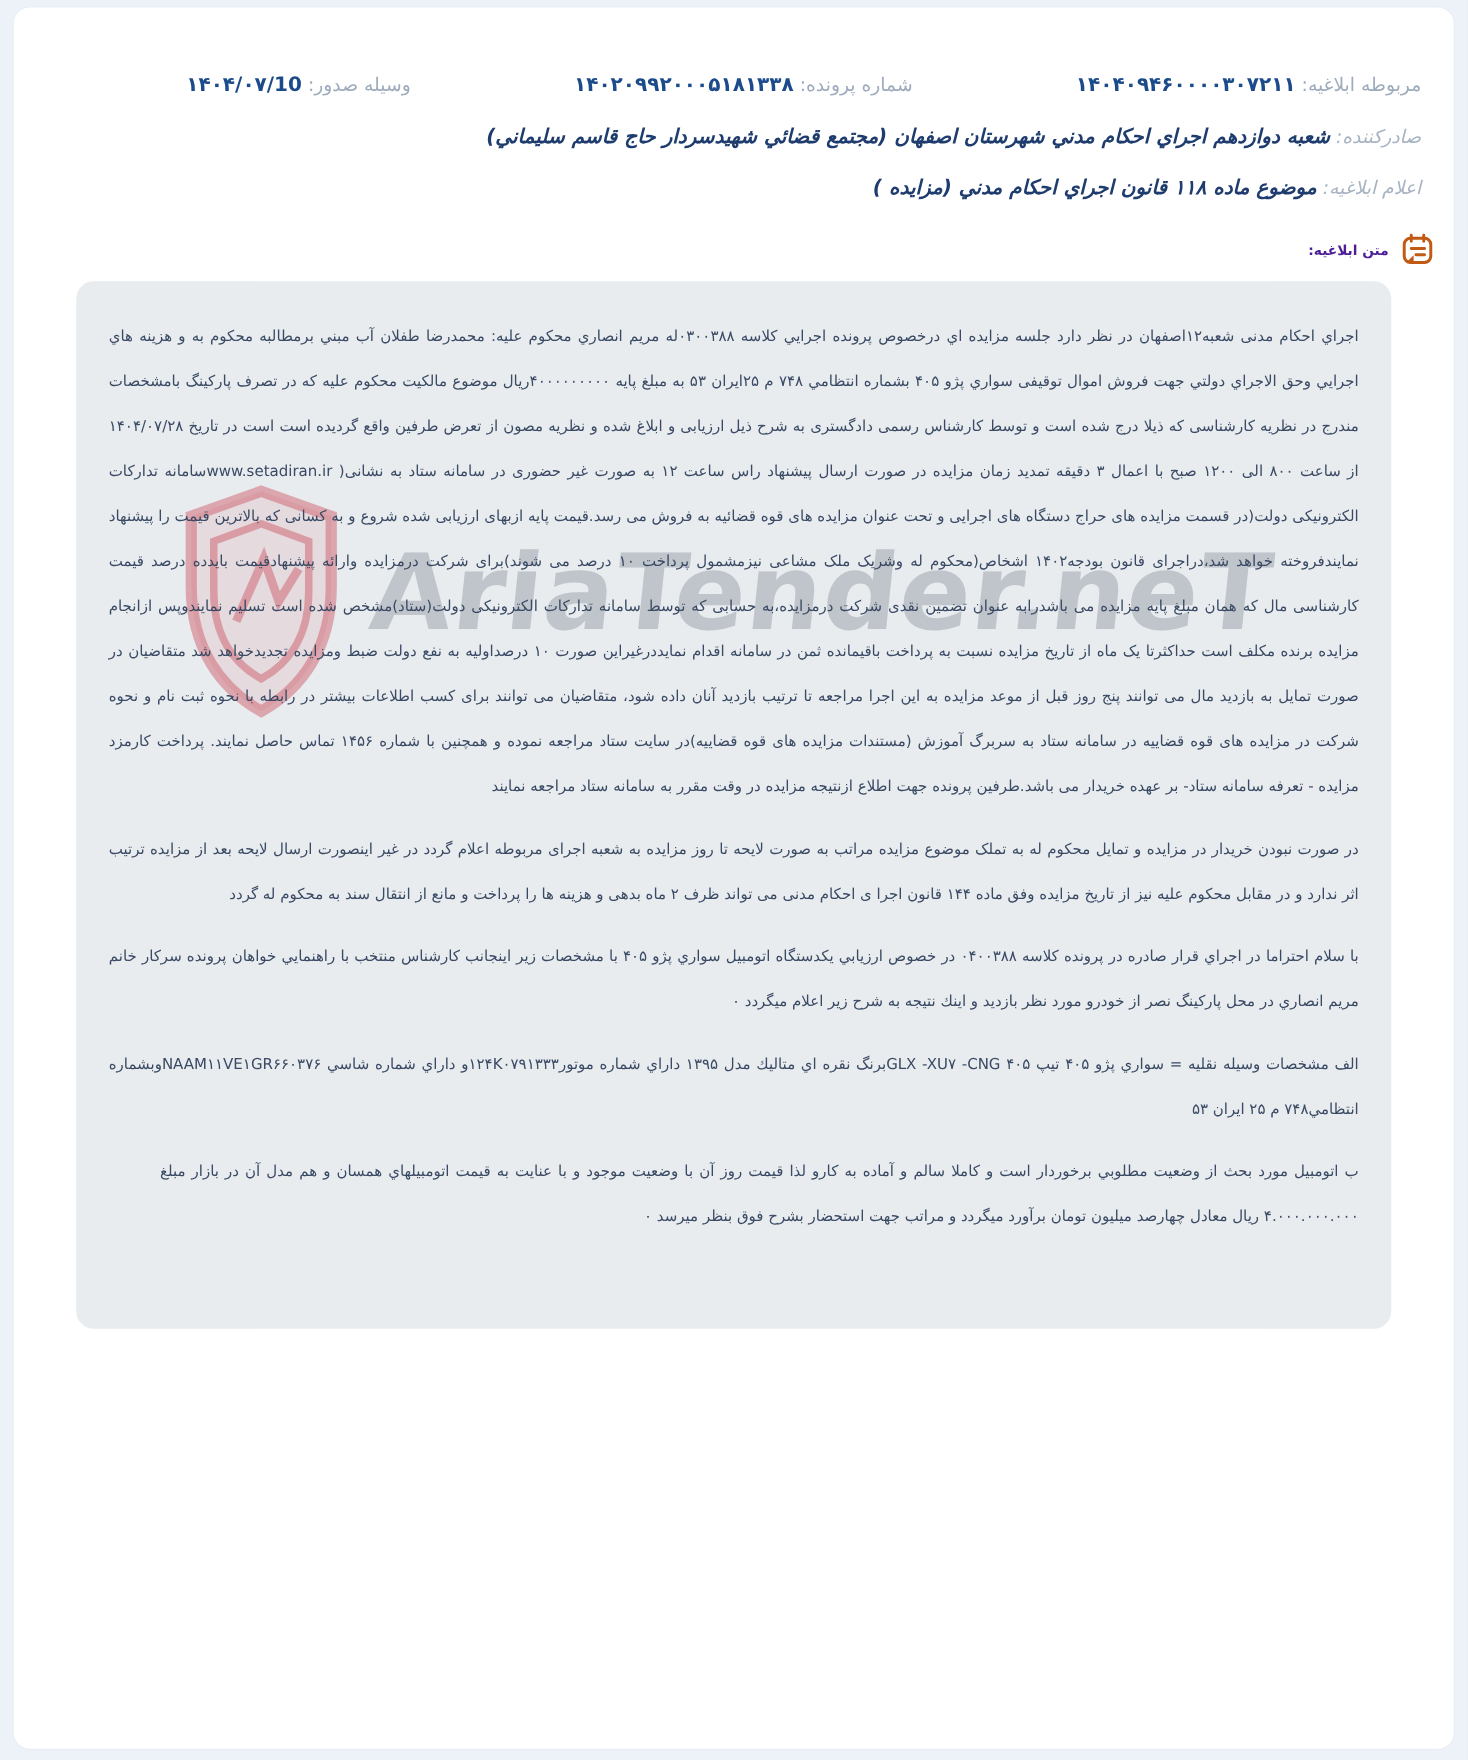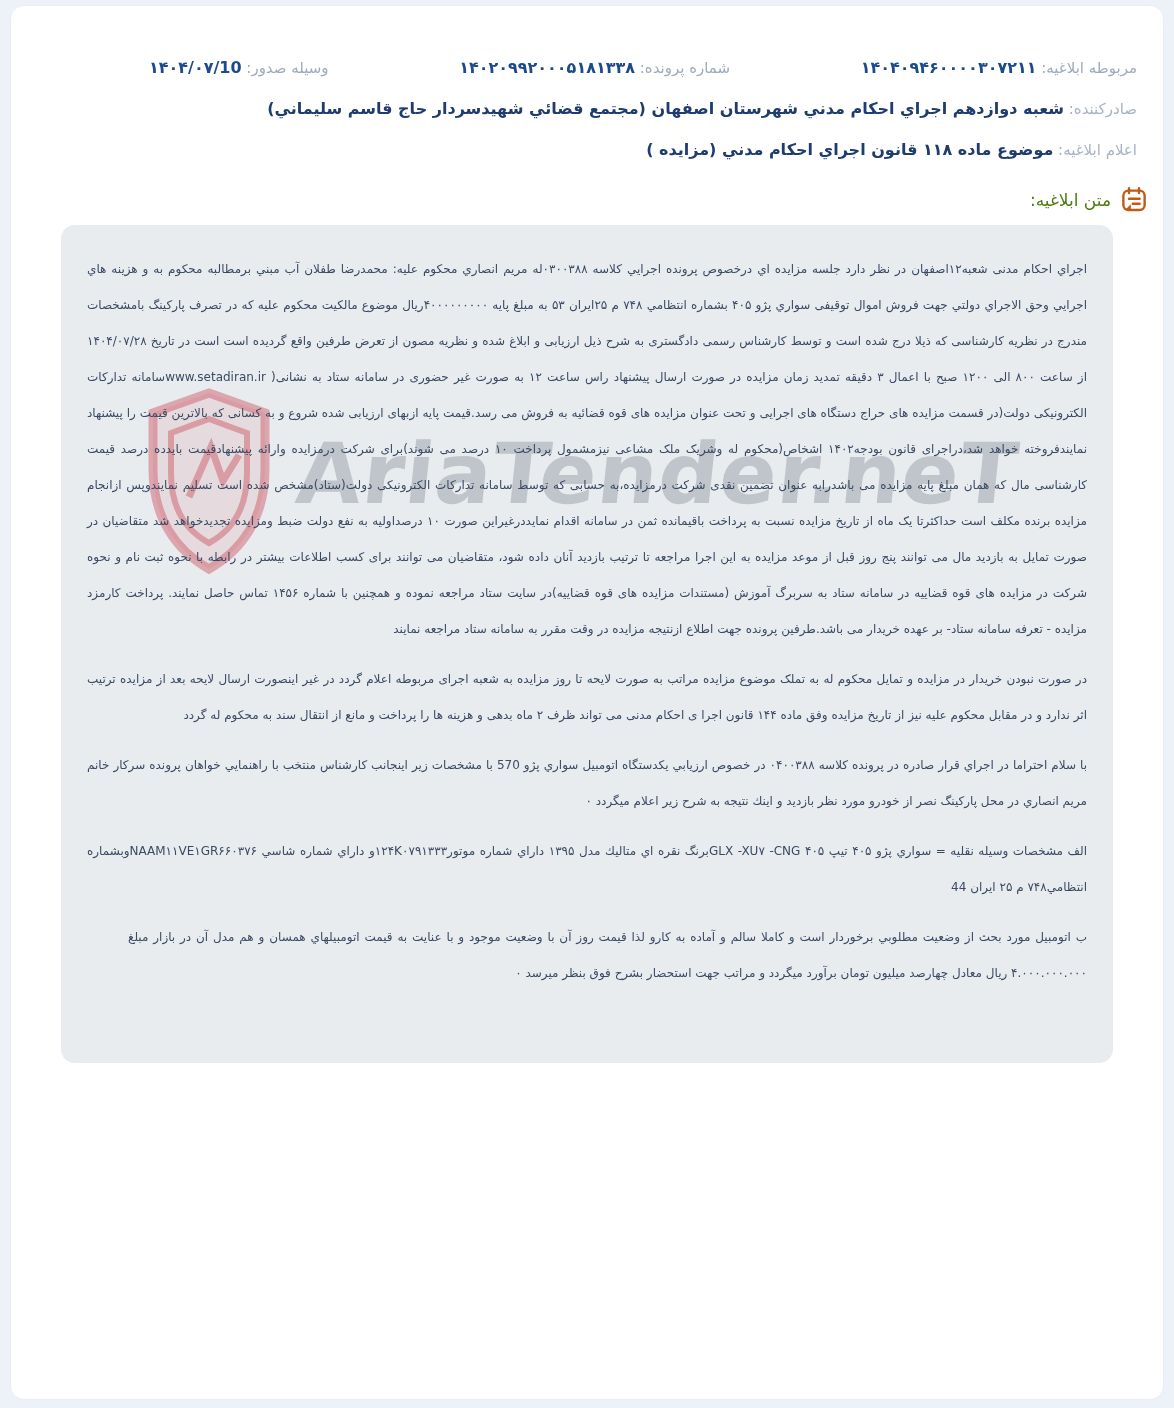--- a/index.html
+++ b/index.html
@@ -15,32 +15,32 @@
   
   .meta-row {
     display:flex; justify-content:space-between; align-items:baseline;
     padding:52px 26px 0 138px; font-size:15px;
   }
   .meta-item { white-space:nowrap; }
   .meta-label { color:#9dabbd; }
   .meta-value { color:#1c4b8c; font-weight:bold; font-size:16px; }
 
   .issuer-line, .subject-line {
-    padding:0 26px; margin-top:22px; font-size:15px; text-align:right;
+    padding:0 26px; margin-top:22px; font-size:15px; text-align:right;font-style:italic;
   }
   .line-label { color:#a7b3c2; }
   .line-value { color:#1e3c6e; font-weight:bold; font-size:16px; }
 
   
   .section-head {
     display:flex; align-items:center; gap:8px;
     padding:0 14px; margin-top:26px;
   }
   .section-head .ic { width:30px; height:30px; flex:0 0 auto; }
-  .section-title { color:#4d7c0f; font-weight:normal; font-size:17px; }
+  .section-title { color:#4c1d95; font-weight:bold; font-size:11px; }
 
   
   .body-box {
     position:relative; margin:10px 50px 30px 50px;
     background:#e8ecef; border-radius:14px;
     padding:26px 26px 72px 26px;
     overflow:hidden;
   }
   .body-text { position:relative; z-index:1; }
   .body-text p {
@@ -118,19 +118,19 @@
             <path d="M44 112 L66 62 L78 96 L94 70" stroke-width="7"></path>
           </g>
         </svg>
       </span>
       <span class="wm-text">AriaTender.neT</span>
     </div>
 
     <div class="body-text">
         <p>اجراي احکام مدنی شعبه۱۲اصفهان در نظر دارد جلسه مزایده اي درخصوص پرونده اجرایي کلاسه ۰۳۰۰۳۸۸له مریم انصاري محکوم علیه: محمدرضا طفلان آب مبني برمطالبه  محکوم به و هزینه هاي اجرایي وحق الاجراي دولتي جهت فروش اموال توقیفی  سواري پژو ۴۰۵ بشماره انتظامي ۷۴۸ م ۲۵ایران ۵۳ به مبلغ پایه ۴۰۰۰۰۰۰۰۰۰ریال موضوع مالکیت محکوم علیه که در تصرف پارکینگ  بامشخصات مندرج در نظریه کارشناسی که ذیلا درج شده است و توسط کارشناس رسمی دادگستری به شرح ذیل ارزیابی و ابلاغ شده و نظریه مصون از تعرض طرفین واقع گردیده است است در تاریخ ۱۴۰۴/۰۷/۲۸ از ساعت ۸۰۰ الی ۱۲۰۰ صبح با اعمال ۳ دقیقه تمدید زمان مزایده در صورت ارسال پیشنهاد  راس ساعت ۱۲ به صورت غیر حضوری در سامانه ستاد به نشانی( www.setadiran.irسامانه تدارکات الکترونیکی دولت(در قسمت مزایده های حراج دستگاه های اجرایی و تحت عنوان مزایده های قوه قضائیه به فروش می رسد.قیمت پایه ازبهای ارزیابی شده شروع و به کسانی که بالاترین قیمت را پیشنهاد نمایندفروخته خواهد شد،دراجرای قانون بودجه۱۴۰۲ اشخاص(محکوم له وشریک ملک مشاعی نیزمشمول پرداخت ۱۰ درصد می شوند)برای شرکت درمزایده وارائه پیشنهادقیمت بایدده درصد قیمت کارشناسی مال که همان مبلغ پایه مزایده می باشدرابه عنوان تضمین نقدی شرکت درمزایده،به حسابی که توسط سامانه تدارکات الکترونیکی دولت(ستاد)مشخص شده است تسلیم نمایندوپس ازانجام مزایده برنده مکلف است حداکثرتا یک ماه از تاریخ مزایده نسبت به پرداخت باقیمانده ثمن در سامانه اقدام نمایددرغیراین صورت ۱۰ درصداولیه به نفع دولت ضبط ومزایده تجدیدخواهد شد متقاضیان در صورت تمایل به بازدید مال  می توانند پنج روز قبل از موعد مزایده به این اجرا مراجعه تا ترتیب بازدید آنان داده شود، متقاضیان می توانند برای کسب اطلاعات بیشتر در رابطه با نحوه ثبت نام و نحوه شرکت در مزایده های قوه قضاییه در سامانه ستاد به سربرگ آموزش (مستندات مزایده های قوه قضاییه)در سایت ستاد مراجعه نموده و همچنین با شماره ۱۴۵۶ تماس حاصل نمایند. پرداخت کارمزد مزایده - تعرفه سامانه ستاد- بر عهده خریدار می باشد.طرفین پرونده جهت اطلاع ازنتیجه مزایده در وقت مقرر به سامانه ستاد مراجعه نمایند</p>
         <p>در صورت نبودن خریدار در مزایده و تمایل محکوم له به تملک موضوع مزایده مراتب به صورت لایحه تا روز مزایده  به شعبه  اجرای مربوطه اعلام گردد در غیر اینصورت ارسال لایحه بعد از مزایده ترتیب اثر ندارد  و در مقابل محکوم علیه نیز از تاریخ مزایده وفق ماده ۱۴۴ قانون اجرا ی احکام مدنی می تواند ظرف ۲ ماه بدهی و هزینه ها را پرداخت و مانع از انتقال سند به محکوم له گردد</p>
-        <p>با سلام احتراما  در اجراي قرار صادره در پرونده کلاسه ۰۴۰۰۳۸۸ در خصوص ارزیابي یکدستگاه اتومبیل سواري پژو 570 با مشخصات زیر اینجانب کارشناس منتخب با راهنمایي خواهان پرونده سرکار خانم مریم انصاري در محل پارکینگ نصر از خودرو مورد نظر بازدید و اینك نتیجه به شرح زیر اعلام میگردد ۰</p>
-        <p>الف  مشخصات وسیله نقلیه =  سواري پژو ۴۰۵ تیپ ۴۰۵  GLX -XU۷ -CNGبرنگ نقره اي متالیك مدل ۱۳۹۵ داراي شماره موتور۱۲۴K۰۷۹۱۳۳۳و داراي شماره شاسي   NAAM۱۱VE۱GR۶۶۰۳۷۶وبشماره انتظامي۷۴۸ م ۲۵ ایران 44</p>
+        <p>با سلام احتراما  در اجراي قرار صادره در پرونده کلاسه ۰۴۰۰۳۸۸ در خصوص ارزیابي یکدستگاه اتومبیل سواري پژو ۴۰۵ با مشخصات زیر اینجانب کارشناس منتخب با راهنمایي خواهان پرونده سرکار خانم مریم انصاري در محل پارکینگ نصر از خودرو مورد نظر بازدید و اینك نتیجه به شرح زیر اعلام میگردد ۰</p>
+        <p>الف  مشخصات وسیله نقلیه =  سواري پژو ۴۰۵ تیپ ۴۰۵  GLX -XU۷ -CNGبرنگ نقره اي متالیك مدل ۱۳۹۵ داراي شماره موتور۱۲۴K۰۷۹۱۳۳۳و داراي شماره شاسي   NAAM۱۱VE۱GR۶۶۰۳۷۶وبشماره انتظامي۷۴۸ م ۲۵ ایران ۵۳</p>
         <p>ب   اتومبیل مورد بحث از وضعیت مطلوبي برخوردار است و کاملا  سالم و آماده به کارو لذا قیمت روز آن با وضعیت موجود و با عنایت به قیمت اتومبیلهاي همسان و هم مدل آن در بازار مبلغ ۴.۰۰۰.۰۰۰.۰۰۰ ریال معادل چهارصد میلیون تومان برآورد میگردد و مراتب جهت استحضار بشرح فوق بنظر میرسد ۰</p>
       </div>
   </div>
 
 </div>
 
 </body></html>

